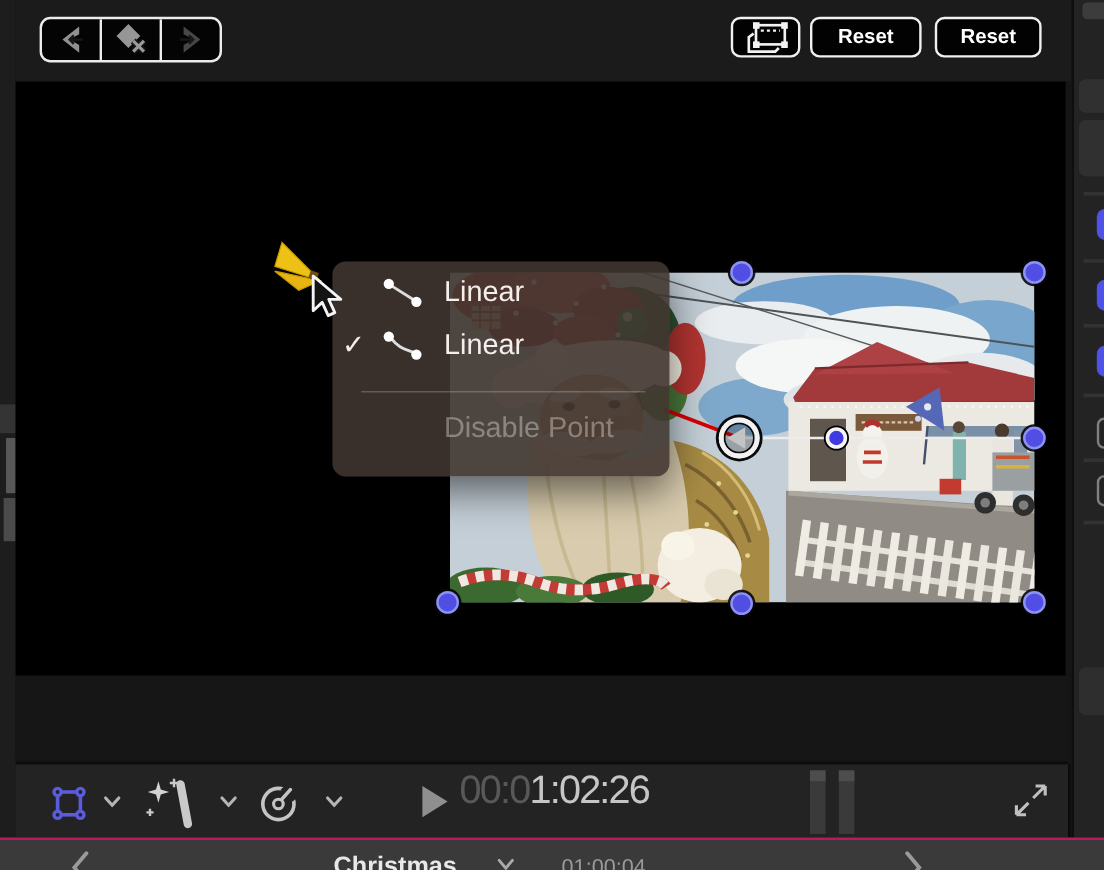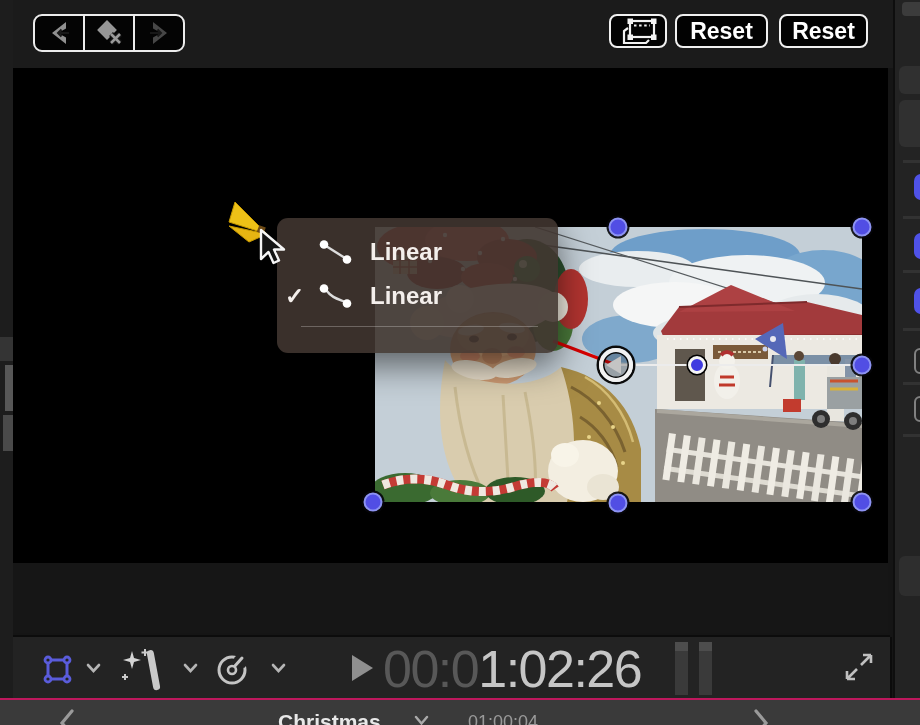--- a/index.html
+++ b/index.html
@@ -15,56 +15,56 @@
   .rs-div{position:absolute;left:8px;width:21px;height:3px;background:#323232;}
   .rs-pill{position:absolute;left:19px;width:14px;height:26px;border-radius:7px;background:#4f52e8;}
   .rs-outline{position:absolute;left:19px;width:14px;height:22px;border-radius:6px;border:2px solid #808080;background:transparent;}
   
   .top-bar{position:absolute;left:13px;top:0;width:880px;height:68px;background:#1b1b1b;}
   .kf-group{position:absolute;left:20px;top:14px;display:flex;height:34px;border:2px solid #ececec;border-radius:9px;background:#040404;overflow:hidden;}
   .kf-btn{width:48px;display:flex;align-items:center;justify-content:center;}
   .kf-btn + .kf-btn{border-left:2px solid #ececec;}
   .btn{position:absolute;top:14px;height:34px;border:2px solid #f0f0f0;border-radius:8px;
     background:#020202;color:#fff;display:flex;align-items:center;justify-content:center;
-    font-size:23px;font-weight:600;box-sizing:border-box;}
+    font-size:17px;font-weight:600;box-sizing:border-box;}
   
   .canvas{position:absolute;left:13px;top:68px;width:875px;height:495px;background:#000;}
   .video{position:absolute;left:362px;top:159px;width:487px;height:275px;}
   .overlay-lines{position:absolute;left:0;top:0;width:875px;height:495px;pointer-events:none;}
   .handle{position:absolute;width:15px;height:15px;border-radius:50%;background:#514ee4;
     border:2px solid #8d93f2;box-shadow:0 0 0 2px rgba(5,5,10,.9);transform:translate(-50%,-50%);}
   .tangent-dot{position:absolute;width:12px;height:12px;border-radius:50%;background:#3f3be0;
     border:3px solid #f5f5f5;box-shadow:0 0 0 1.5px #000;transform:translate(-50%,-50%);}
   .puck{position:absolute;width:26px;height:26px;border-radius:50%;border:4px solid #f2f2f2;
     background:rgba(25,25,25,.25);box-shadow:0 0 0 2.5px #0a0a0a, inset 0 0 0 1.5px #0a0a0a;
     transform:translate(-50%,-50%);}
   .puck-cone{position:absolute;left:3px;top:4px;width:0;height:0;
     border-right:15px solid #c4c4c4;border-top:9px solid transparent;border-bottom:9px solid transparent;}
   
   .menu{position:absolute;left:264px;top:150px;width:281px;border-radius:11px;
     background:rgba(64,53,48,.90);box-shadow:0 12px 34px rgba(0,0,0,.55);
     padding:12px 0 10px 0;box-sizing:border-box;}
-  .menu-item{height:44px;display:flex;align-items:center;color:#f4efec;font-size:24px;font-weight:bold;}
+  .menu-item{height:44px;display:flex;align-items:flex-start;color:#f4efec;font-size:24px;}
   .menu-item.disabled{color:rgba(238,228,222,.40);}
   .mi-check{width:40px;padding-left:8px;box-sizing:border-box;font-size:23px;}
   .mi-icon{width:42px;display:flex;align-items:center;}
   .mi-label{margin-left:11px;white-space:nowrap;}
   .menu-item.noicon .mi-label{margin-left:93px;}
   .menu-sep{height:1px;background:rgba(255,255,255,.26);margin:8px 20px 16px 24px;}
   
   .cursor{position:absolute;pointer-events:none;}
   
   .below-canvas{position:absolute;left:13px;top:563px;width:875px;height:70px;background:#161616;}
   
   .viewer-toolbar{position:absolute;left:13px;top:635px;width:877px;height:61px;background:#232323;border-top:2px solid #0c0c0c;}
   .vt-divider{position:absolute;left:877px;top:0;width:2px;height:61px;background:#0b0b0b;}
   .chev{position:absolute;top:26px;}
   .play{position:absolute;left:339px;top:18px;width:0;height:0;
     border-left:21px solid #8f8f8f;border-top:13px solid transparent;border-bottom:13px solid transparent;}
-  .timecode{position:absolute;left:370px;top:2px;font-size:52px;font-weight:300;letter-spacing:-1.5px;white-space:nowrap;}
+  .timecode{position:absolute;left:370px;top:2px;font-size:33px;font-weight:300;letter-spacing:-1.5px;white-space:nowrap;}
   .tc-dim{color:#585858;} .tc-bright{color:#c6c6c6;}
   .meter{position:absolute;top:5px;width:13px;height:53px;background:#3a3a3a;}
   .meter:before{content:"";position:absolute;left:0;top:0;width:13px;height:9px;background:#4d4d4d;}
   
   .timeline-strip{position:absolute;left:0;top:698px;width:920px;height:27px;background:#3a3a3a;border-top:2px solid #be185d;overflow:hidden;box-sizing:border-box;}
   .ts-title{position:absolute;left:278px;top:10px;color:#e8e8e8;font-size:21px;font-weight:700;}
   .ts-time{position:absolute;left:468px;top:12px;color:#9a9a9a;font-size:18px;font-weight:400;}
   svg{display:block;}
 </style>
 </head>
@@ -291,20 +291,23 @@
         <span class="mi-icon">
           <svg width="38" height="28" viewBox="0 0 38 28">
             <path d="M9,8 C15,16 21,17 28,20" stroke="#ddd" stroke-width="2.4" fill="none"></path>
             <circle cx="7" cy="6.5" r="4.3" fill="#fff"></circle>
               <circle cx="30" cy="21.5" r="4.3" fill="#fff"></circle>
           </svg>
         </span>
         <span class="mi-label">Linear</span>
       </div>
       <div class="menu-sep"></div>
+      <div class="menu-item noicon disabled">
+        <span class="mi-label">Disable Point</span>
+      </div>
     </div>
 
     <svg class="cursor" style="left:214px;top:132px;" width="46" height="44" viewBox="0 0 46 44">
       <path d="M40,34 L8,2 L2,22 Z" fill="#eec117" stroke="#c89a00" stroke-width="1"></path>
       <path d="M40,34 L2,26 L22,42 Z" fill="#e6b512" stroke="#c89a00" stroke-width="1"></path>
       <rect x="31" y="26" width="7" height="7" transform="rotate(20 34 29)" fill="#6e4a14"></rect>
     </svg>
     <svg class="cursor" style="left:245px;top:160px;" width="30" height="40" viewBox="0 0 30 40">
       <path d="M3,2 L3,31 L10.5,24 L15.5,35 L21,32.5 L16,21.5 L26,21.5 Z" fill="#141414" stroke="#f5f5f5" stroke-width="2.4" stroke-linejoin="round"></path>
     </svg>

